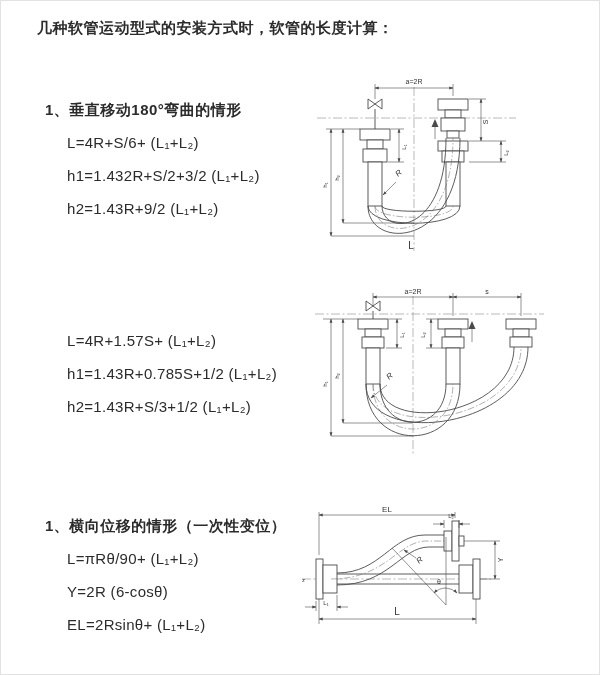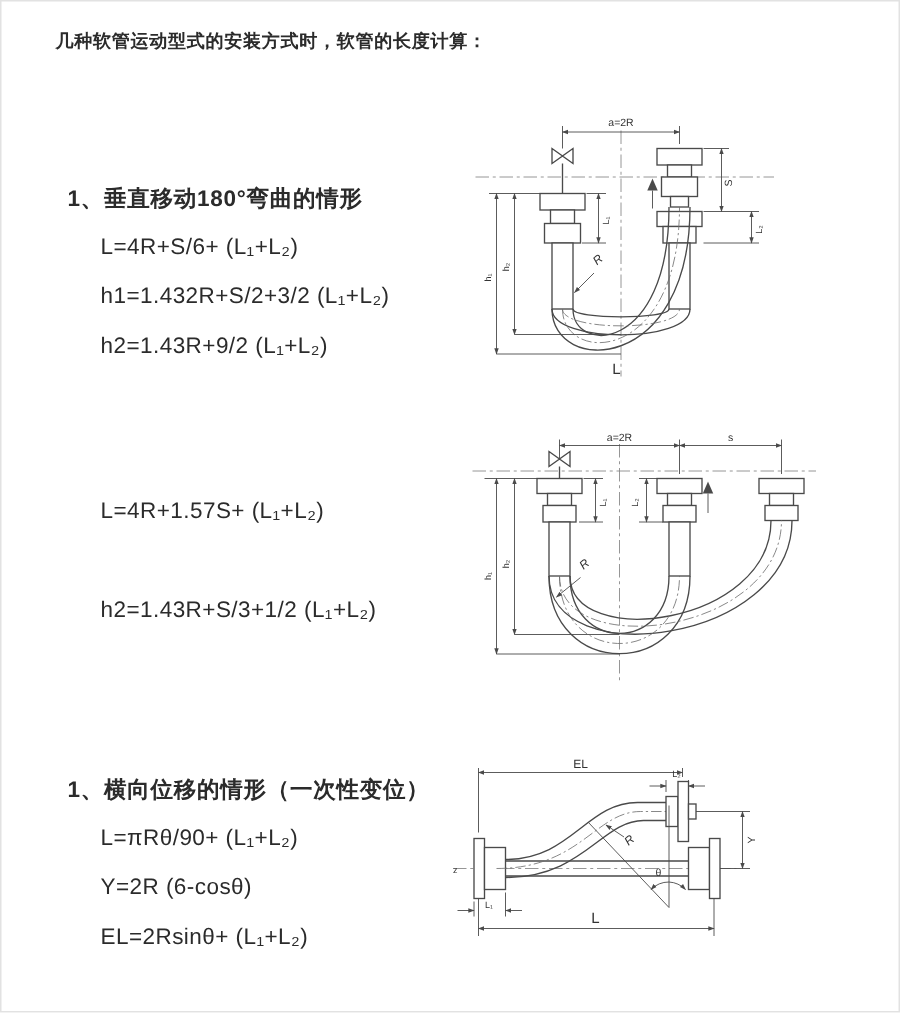--- a/index.html
+++ b/index.html
@@ -3,21 +3,21 @@
 <meta charset="utf-8">
 <style>
   html,body { margin:0; padding:0; background:#f2f2f2; }
   .page {
     position:relative; width:600px; height:675px; margin:0 auto;
     background:#ffffff; border:1px solid #e2e2e2; box-sizing:border-box;
     font-family:"Liberation Sans", sans-serif; color:#2b2b2b; overflow:hidden;
   }
   .doc-title {
     position:absolute; left:36px; top:18px; margin:0;
-    font-size:12px; font-weight:bold; letter-spacing:0.5px;
+    font-size:15px; font-weight:bold; letter-spacing:0.5px;
   }
   .calc-section { position:absolute; left:0; width:310px; }
   .sec-heading { position:absolute; left:44px; top:0; margin:0;
     font-size:15px; font-weight:bold; letter-spacing:0.5px; white-space:nowrap; }
   .formula { position:absolute; left:66px; margin:0; font-size:15px;
     letter-spacing:0.3px; white-space:nowrap; }
   .f1 { top:33px; } .f2 { top:66px; } .f3 { top:99px; }
   .diagram { position:absolute; margin:0; }
   .d1 { left:310px; top:72px; }
   .d2 { left:308px; top:283px; }
@@ -35,29 +35,30 @@
   .tin { font-size:6px; }
   .it  { font-style:italic; }
 </style>
 </head>
 <body>
 
 <div class="page">
 
   <h1 class="doc-title">几种软管运动型式的安装方式时，软管的长度计算：</h1>
 
-  <section class="calc-section" style="top:122px;height:130px;">
+  <section class="calc-section" style="top:100px;height:130px;">
     <h2 class="sec-heading">1、垂直移动180°弯曲的情形</h2>
     <p class="formula f1">L=4R+S/6+ (L₁+L₂)</p>
     <p class="formula f2">h1=1.432R+S/2+3/2 (L₁+L₂)</p>
     <p class="formula f3">h2=1.43R+9/2 (L₁+L₂)</p>
   </section>
 
   <section class="calc-section" style="top:298px;height:130px;">
     <p class="formula f1">L=4R+1.57S+ (L₁+L₂)</p>
+    <p class="formula f2">h1=1.43R+0.785S+1/2 (L₁+L₂)</p>
     <p class="formula f3">h2=1.43R+S/3+1/2 (L₁+L₂)</p>
   </section>
 
   <section class="calc-section" style="top:516px;height:130px;">
     <h2 class="sec-heading">1、横向位移的情形（一次性变位）</h2>
     <p class="formula f1">L=πRθ/90+ (L₁+L₂)</p>
     <p class="formula f2">Y=2R (6-cosθ)</p>
     <p class="formula f3">EL=2Rsinθ+ (L₁+L₂)</p>
   </section>
 

